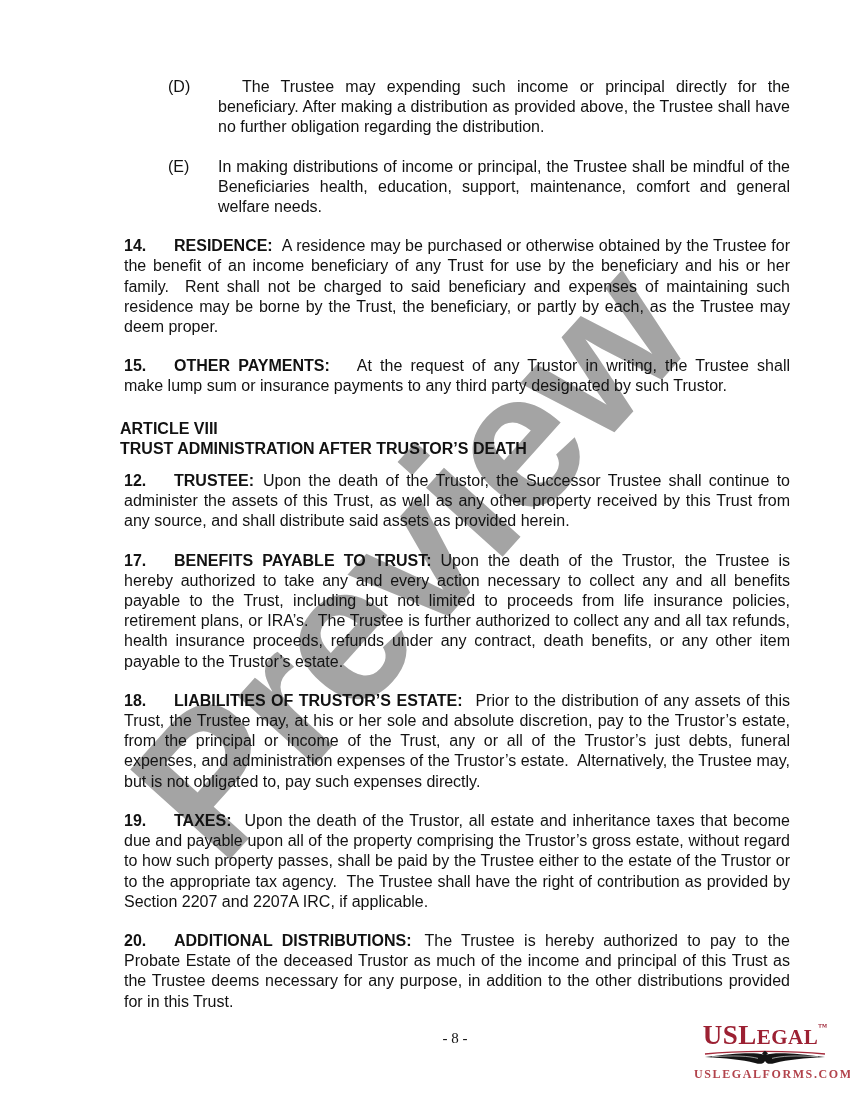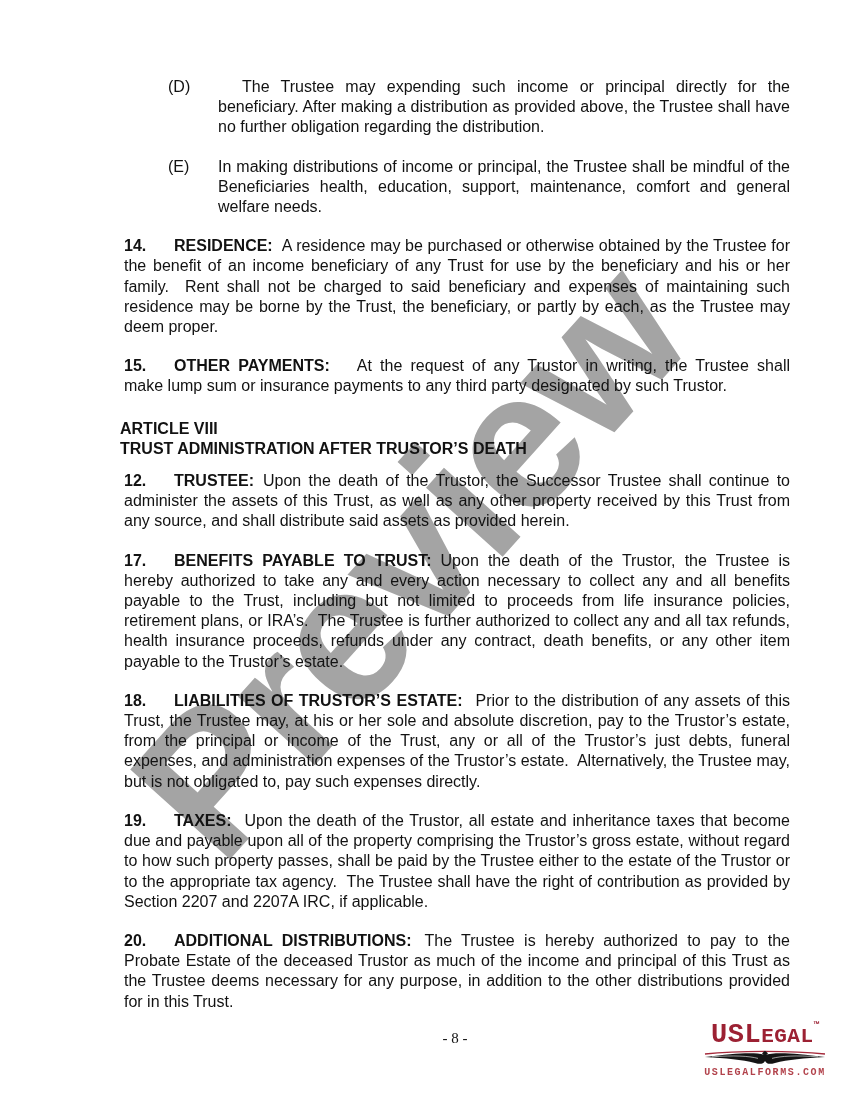--- a/index.html
+++ b/index.html
@@ -72,33 +72,33 @@
   .logo {
     position: absolute;
     right: 14px;
     top: 1022px;
     width: 142px;
     text-align: center;
     z-index: 2;
     line-height: 1;
   }
   .logo-text {
-    font-family: Liberation Mono, monospace;
+    font-family: Liberation Serif, serif;
     font-weight: bold;
     color: #9c2133;
     white-space: nowrap;
   }
   .logo-text .l1 { font-size: 27px; letter-spacing: 0.5px; }
   .logo-text .l2 { font-size: 21px; letter-spacing: 0.5px; }
   .logo-text .tm { font-size: 9px; vertical-align: 14px; }
   .logo svg { display: block; margin: 1px auto 2px auto; }
   .logo-domain {
-    font-family: Liberation Mono, monospace;
+    font-family: Liberation Serif, serif;
     font-weight: bold;
-    font-size: 10px;
+    font-size: 12px;
     letter-spacing: 1.6px;
     color: #b2434c;
   }
 </style>
 </head>
 <body>
 
 <div class="page">
 
   <div class="watermark">Preview</div>

